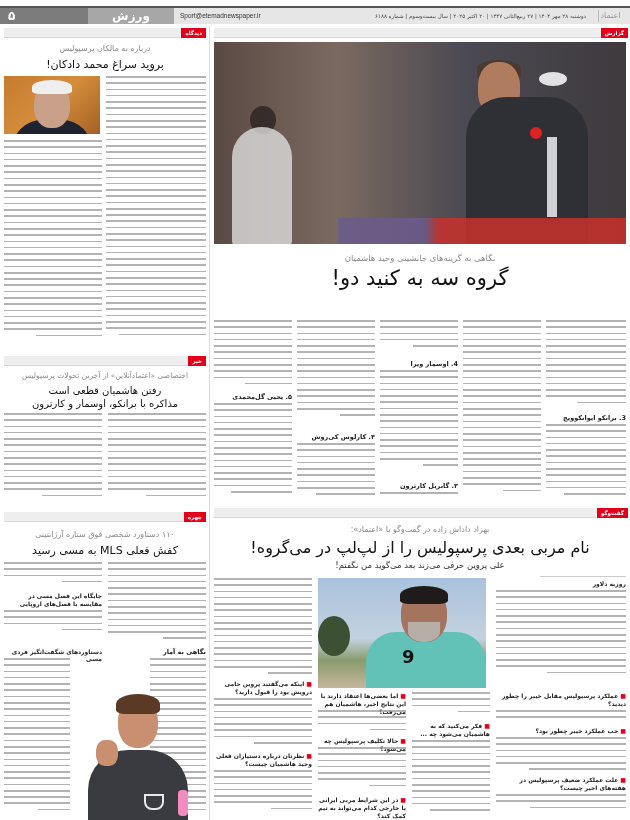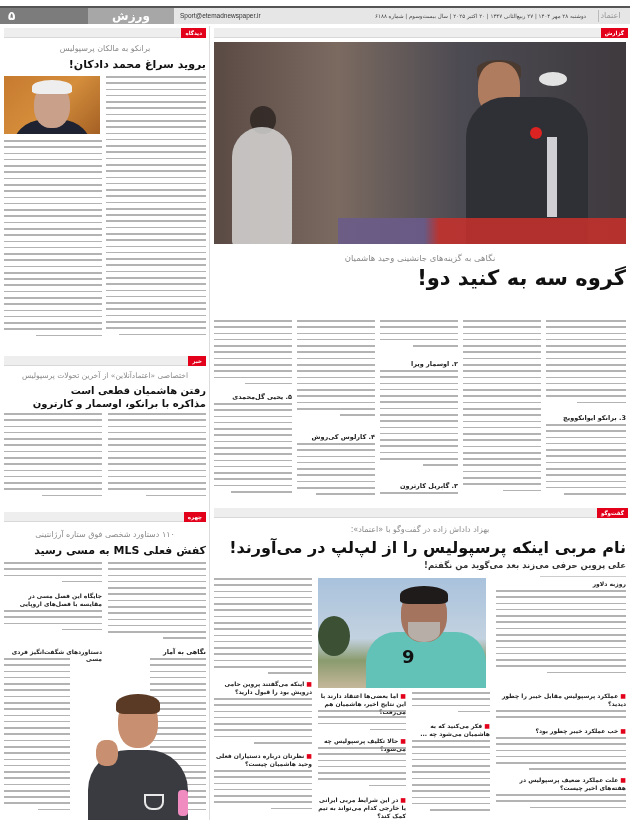--- a/index.html
+++ b/index.html
@@ -15,21 +15,21 @@
   .logo { position: absolute; right: 8px; top: 2px; width: 24px; height: 12px; font-size: 8px; color: #999; line-height: 12px; text-align: center; border-left: 1px solid #bbb; }
 
   
   .tagbar { position: absolute; height: 10px; background: #eeeeee; border-bottom: 1px solid #d8d8d8; }
   .tag { position: absolute; right: 0; top: 0; height: 10px; padding: 0 4px; background: #e3001b; color: #fff; font-size: 5.5px; line-height: 10px; font-weight: bold; }
 
   .col-divider { position: absolute; top: 26px; width: 1px; background: #dcdcdc; }
 
   
   .kicker { position: absolute; text-align: center; color: #8a8a8a; font-size: 9px; }
-  .headline { position: absolute; text-align: right; font-weight: bold; color: #111; }
+  .headline { position: absolute; text-align: center; font-weight: normal; color: #111; }
   .body-lines { position: absolute; overflow: hidden; }
   .body-lines .ln { height: 1.6px; background: #9a9a9a; margin-bottom: 4.7px; opacity: .75; }
   .subhead { position: absolute; font-size: 6.5px; font-weight: bold; color: #222; }
   .qa { position: absolute; font-size: 6px; font-weight: bold; color: #222; line-height: 8px; }
   .qa .bullet { color: #e3001b; }
 
   
   .photo { position: absolute; overflow: hidden; }
   .main-photo { background: linear-gradient(90deg, #5a4a44 0%, #7b6a60 30%, #4c4a52 60%, #3e3a3e 100%); }
   .main-photo .bg-red { position: absolute; left: 30%; bottom: 0; width: 70%; height: 26px; background: linear-gradient(90deg,#6a5b8c 0%,#6a5b8c 30%,#c9302b 35%,#c9302b 100%); opacity: .85; }
@@ -160,21 +160,21 @@
     <div class="ln" style="width: 76%; margin-right: 0px;"></div>
   </div>
 
 <div class="body-lines" style="left:380px;top:320px;width:78px;height:32px;">
     <div class="ln" style="margin-right: 0px;"></div>
     <div class="ln" style="margin-right: 0px;"></div>
     <div class="ln" style="margin-right: 0px;"></div>
     <div class="ln" style="margin-right: 0px;"></div>
     <div class="ln" style="width: 58%; margin-right: 0px;"></div>
   </div>
-<div class="subhead" style="left:380px;top:360px;width:78px;">۲. اوسمار ویرا</div>
+<div class="subhead" style="left:380px;top:360px;width:78px;">4. اوسمار ویرا</div>
 <div class="body-lines" style="left:380px;top:370px;width:78px;height:104px;">
     <div class="ln" style="margin-right: 0px;"></div>
     <div class="ln" style="margin-right: 0px;"></div>
     <div class="ln" style="margin-right: 0px;"></div>
     <div class="ln" style="margin-right: 0px;"></div>
     <div class="ln" style="margin-right: 0px;"></div>
     <div class="ln" style="margin-right: 0px;"></div>
     <div class="ln" style="margin-right: 0px;"></div>
     <div class="ln" style="margin-right: 0px;"></div>
     <div class="ln" style="margin-right: 0px;"></div>
@@ -250,21 +250,21 @@
     <div class="ln" style="margin-right: 0px;"></div>
     <div class="ln" style="margin-right: 0px;"></div>
     <div class="ln" style="margin-right: 0px;"></div>
     <div class="ln" style="margin-right: 0px;"></div>
     <div class="ln" style="width: 77%; margin-right: 0px;"></div>
   </div>
 
 <div class="tagbar" style="left:4px;top:28px;width:202px;">
   <span class="tag">دیدگاه</span>
 </div>
-<div class="kicker" style="left:4px;top:44px;width:202px;font-size:8px;">برانکو به مالکان پرسپولیس</div>
+<div class="kicker" style="left:4px;top:44px;width:202px;font-size:8px;">درباره به مالکان پرسپولیس</div>
 <div class="headline" style="left:4px;top:58px;width:202px;font-size:11px;">بروید سراغ محمد دادکان!</div>
 
 <div class="photo portrait-photo" style="left:4px;top:76px;width:96px;height:58px;">
   <div class="suit"></div>
   <div class="face"></div>
   <div class="hair"></div>
 </div>
 <div class="body-lines" style="left:106px;top:76px;width:100px;height:270px;">
     <div class="ln" style="margin-right: 0px;"></div>
     <div class="ln" style="margin-right: 0px;"></div>
@@ -481,21 +481,21 @@
   <div class="pink"></div>
   <div class="fist"></div>
   <div class="head"></div>
   <div class="hair"></div>
 </div>
 
 <div class="tagbar" style="left:214px;top:508px;width:414px;">
   <span class="tag">گفت‌وگو</span>
 </div>
 <div class="kicker" style="left:214px;top:525px;width:412px;font-size:8px;">بهزاد داداش زاده در گفت‌وگو با «اعتماد»:</div>
-<div class="headline" style="left:214px;top:538px;width:412px;font-size:16px;">نام مربی اینکه پرسپولیس را از لپ‌لپ در می‌آورند!</div>
+<div class="headline" style="left:214px;top:538px;width:412px;font-size:16px;">نام مربی بعدی پرسپولیس را از لپ‌لپ در می‌گروه!</div>
 <div class="headline" style="left:214px;top:560px;width:412px;font-size:8.5px;color:#333;">علی پروین حرفی می‌زند بعد می‌گوید من نگفتم!</div>
 
 <div class="photo keeper-photo" style="left:318px;top:578px;width:168px;height:110px;">
   <div class="tree"></div>
   <div class="shirt"></div>
   <div class="number">9</div>
   <div class="head"></div>
   <div class="hair"></div>
   <div class="beard"></div>
 </div>

